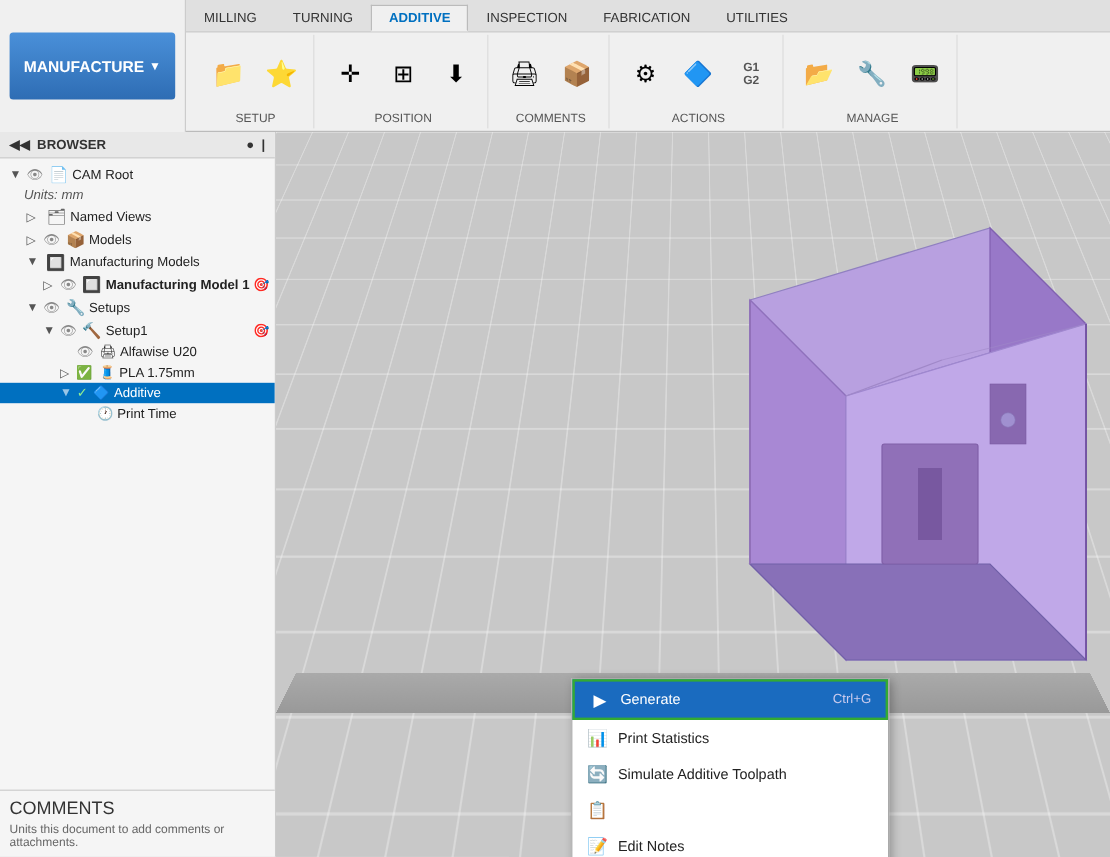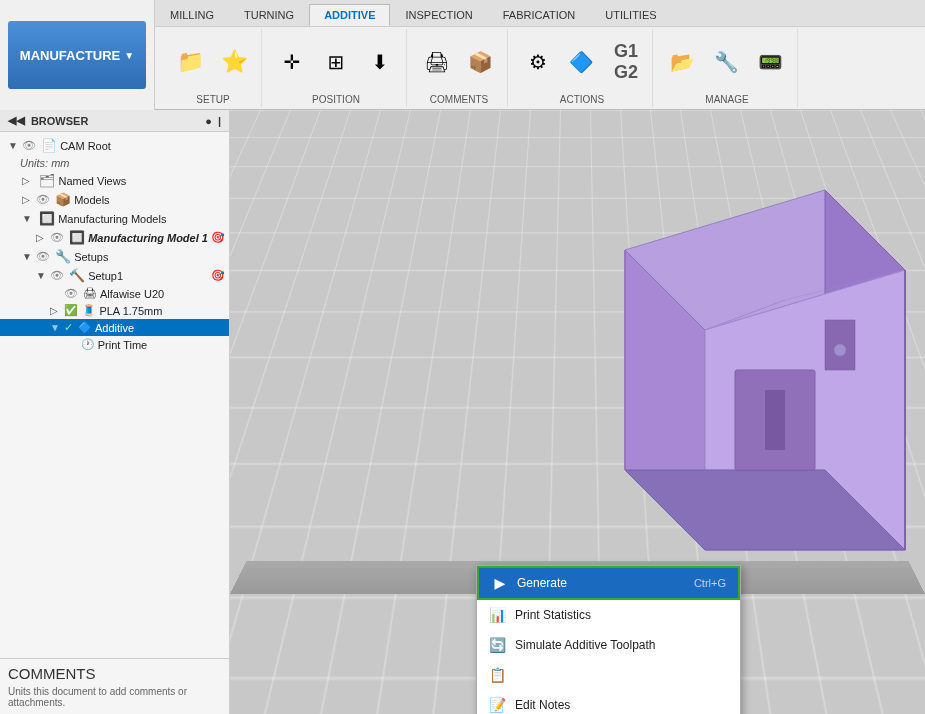--- a/index.html
+++ b/index.html
@@ -5,21 +5,21 @@
     * { box-sizing: border-box; margin: 0; padding: 0; }
     body { font-family: 'Segoe UI', Arial, sans-serif; font-size: 12px; background: #d0d0d0; width: 925px; height: 714px; overflow: hidden; }
 
     
     .ribbon { background: #f0f0f0; border-bottom: 1px solid #bbb; height: 110px; display: flex; flex-direction: column; }
     .ribbon-tabs { display: flex; align-items: flex-end; padding-left: 155px; height: 28px; background: #e0e0e0; border-bottom: 1px solid #ccc; }
     .ribbon-tab { padding: 4px 14px; font-size: 11px; cursor: pointer; color: #333; border: 1px solid transparent; }
     .ribbon-tab.active { background: #f0f0f0; border-color: #bbb; border-bottom: 1px solid #f0f0f0; color: #0070c0; font-weight: bold; }
     .ribbon-body { display: flex; align-items: center; height: 82px; padding: 4px 8px; gap: 4px; }
 
-    .manufacture-btn { background: linear-gradient(180deg, #4a90d9 0%, #2e6db4 100%); color: white; font-size: 13px; font-weight: bold; border: none; border-radius: 3px; padding: 6px 12px; cursor: pointer; min-width: 110px; display: flex; align-items: center; gap: 4px; height: 68px; }
+    .manufacture-btn { background: linear-gradient(180deg, #4a90d9 0%, #2e6db4 100%); color: white; font-size: 13px; font-weight: bold; border: none; border-radius: 3px; padding: 6px 12px; cursor: pointer; min-width: 110px; display: flex; align-items: center; gap: 4px; height: 56px; }
     .manufacture-btn .arrow { font-size: 10px; }
 
     .ribbon-group { display: flex; flex-direction: column; align-items: center; padding: 0 6px; border-right: 1px solid #ddd; height: 78px; justify-content: space-between; }
     .ribbon-group-label { font-size: 10px; color: #555; text-align: center; padding-bottom: 2px; }
     .ribbon-group-icons { display: flex; gap: 4px; align-items: center; flex: 1; justify-content: center; }
 
     .ribbon-btn { display: flex; flex-direction: column; align-items: center; cursor: pointer; padding: 3px 6px; border-radius: 3px; min-width: 40px; }
     .ribbon-btn .icon { font-size: 22px; color: #444; }
 
     
@@ -133,21 +133,21 @@
 
     <div class="ribbon-group">
       <div class="ribbon-group-icons">
         <div class="ribbon-btn">
           <span style="font-size:20px;">⚙</span>
         </div>
         <div class="ribbon-btn">
           <span style="font-size:20px;">🔷</span>
         </div>
         <div class="ribbon-btn">
-          <span style="font-size:18px; font-weight:bold; color:#555;">G1<br>G2</span>
+          <span style="font-size:10px; font-weight:bold; color:#555;">G1<br>G2</span>
         </div>
       </div>
       <div class="ribbon-group-label">ACTIONS</div>
     </div>
 
     <div class="ribbon-group">
       <div class="ribbon-group-icons">
         <div class="ribbon-btn">
           <span style="font-size:20px;">📂</span>
         </div>
@@ -206,21 +206,21 @@
         <span class="expand-arrow">▼</span>
         <span class="tree-icon">🔲</span>
         <span class="tree-label">Manufacturing Models</span>
       </div>
 
       <div class="tree-item">
         <span class="indent" style="width:32px;"></span>
         <span class="expand-arrow">▷</span>
         <span class="eye-icon">👁</span>
         <span class="tree-icon">🔲</span>
-        <span class="tree-label" style="font-weight:bold;font-style:italic;">Manufacturing Model 1</span>
+        <span class="tree-label" style="font-weight:bold;">Manufacturing Model 1</span>
         <span class="target-icon">🎯</span>
       </div>
 
       <div class="tree-item">
         <span class="indent" style="width:18px;"></span>
         <span class="expand-arrow">▼</span>
         <span class="eye-icon">👁</span>
         <span class="tree-icon">🔧</span>
         <span class="tree-label">Setups</span>
       </div>

